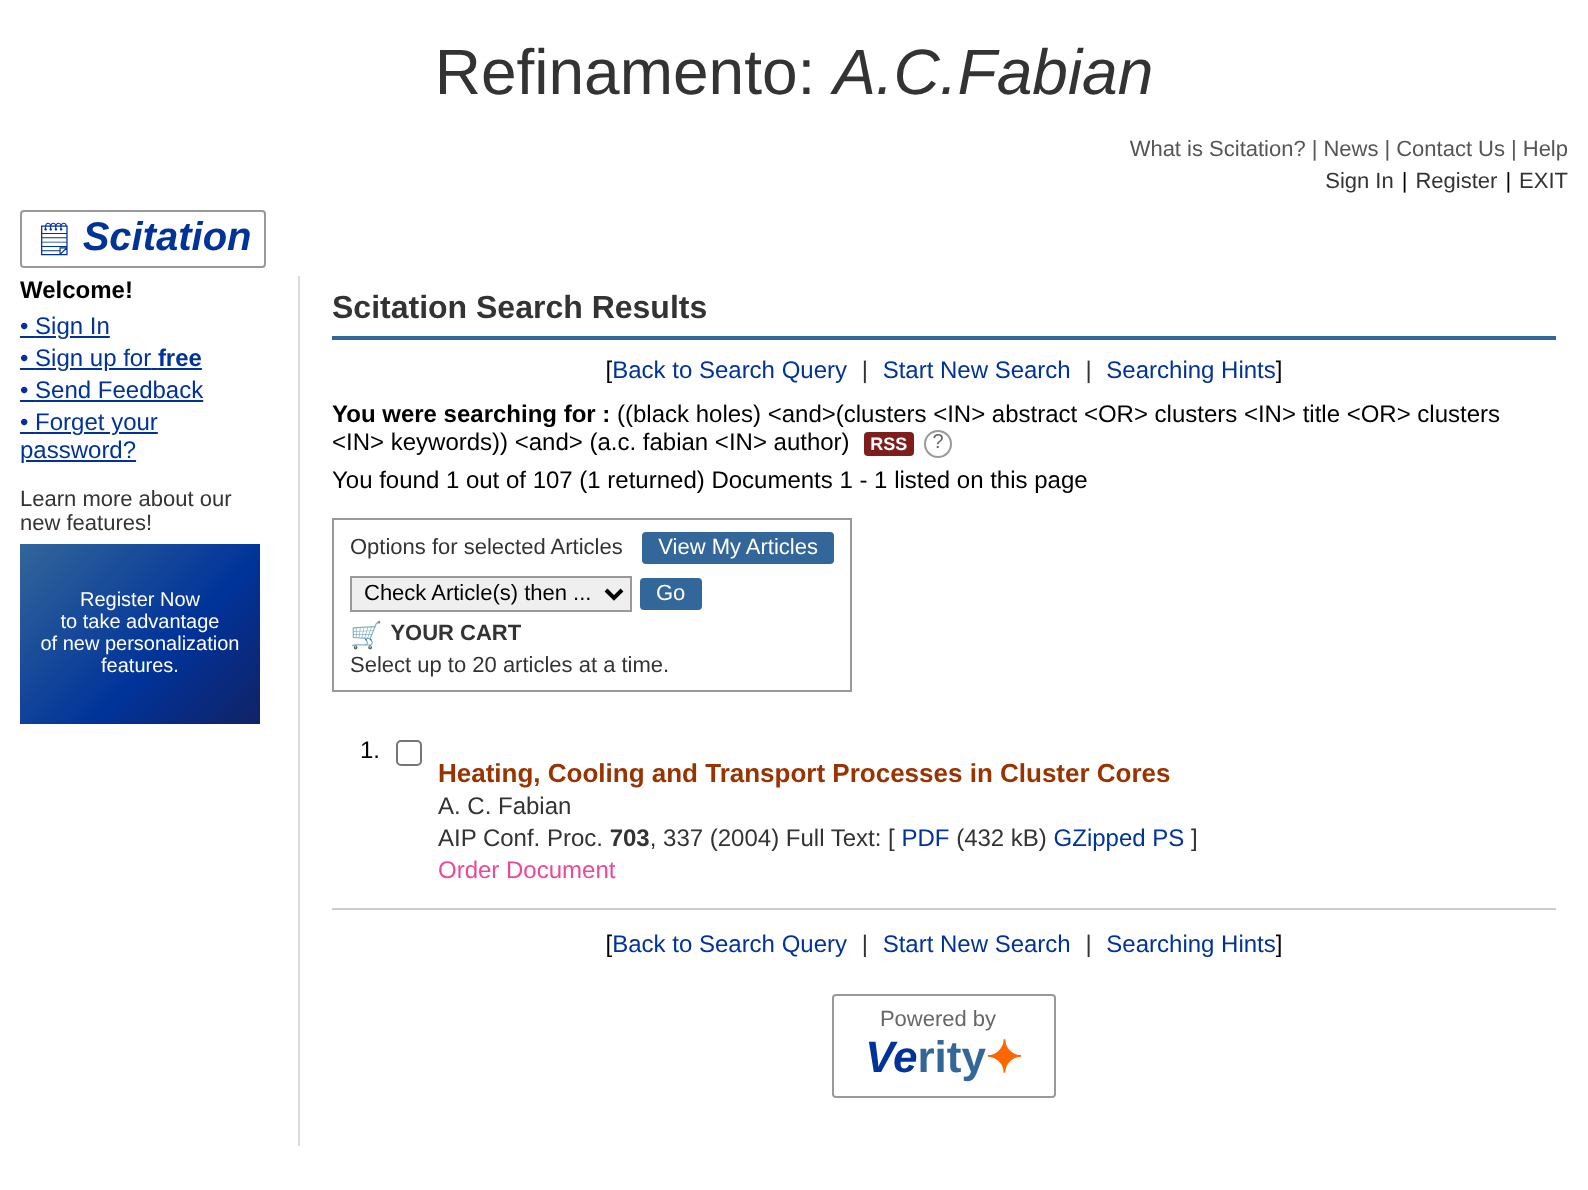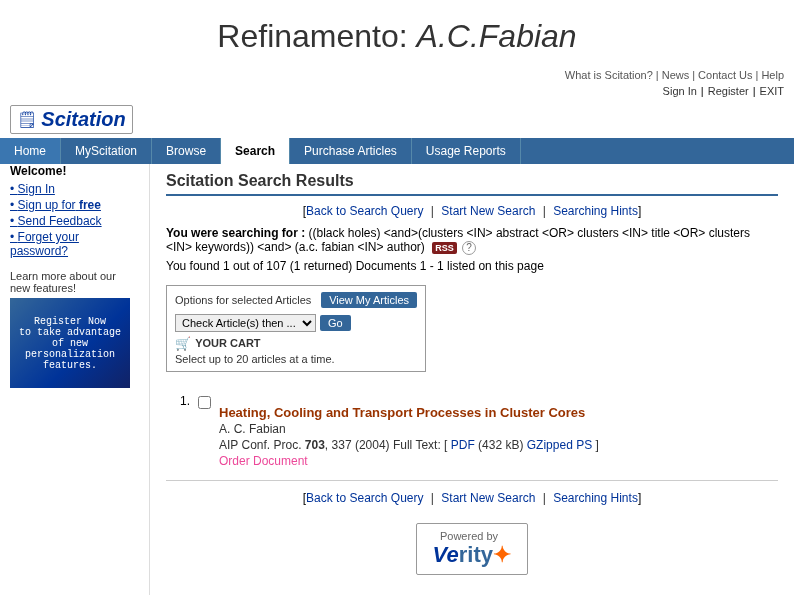--- a/index.html
+++ b/index.html
@@ -34,21 +34,21 @@
 
     
     .layout { display: flex; }
 
     
     .sidebar { width: 150px; min-width: 150px; padding: 0 10px; border-right: 1px solid #ddd; font-size: 12px; }
     .sidebar .welcome { font-weight: bold; margin-bottom: 4px; }
     .sidebar a { color: #003399; text-decoration: underline; font-size: 12px; display: block; margin: 2px 0; }
     .sidebar .free { font-weight: bold; }
     .sidebar .learn-more { margin-top: 12px; font-size: 11px; color: #333; }
-    .sidebar .register-img { width: 120px; height: 90px; background: linear-gradient(135deg, #336699 0%, #003399 60%, #112266 100%); margin-top: 4px; display: flex; flex-direction: column; align-items: center; justify-content: center; color: #fff; font-size: 10px; text-align: center; font-family: Liberation Mono, monospace; }
+    .sidebar .register-img { width: 120px; height: 90px; background: linear-gradient(135deg, #336699 0%, #003399 60%, #112266 100%); margin-top: 4px; display: flex; flex-direction: column; align-items: center; justify-content: center; color: #fff; font-size: 10px; text-align: center; }
 
     
     .main-content { flex: 1; padding: 8px 16px; }
     .page-title { font-size: 16px; font-weight: bold; color: #333; border-bottom: 2px solid #336699; padding-bottom: 4px; margin-bottom: 8px; }
 
     
     .links-row { text-align: center; font-size: 12px; margin-bottom: 8px; }
     .links-row a { color: #003399; text-decoration: none; }
     .links-row .sep { color: #333; margin: 0 4px; }
 
@@ -122,28 +122,20 @@
     <a href="#">EXIT</a>
   </div>
 
   <div class="logo-area">
     <div class="logo-box">
       <span class="logo-icon">🗒</span>
       <span class="logo-text">Scitation</span>
     </div>
   </div>
 
-  <nav class="main-nav">
-    <a class="tab" href="#">Home</a>
-    <a class="tab" href="#">MyScitation</a>
-    <a class="tab" href="#">Browse</a>
-    <a class="tab active" href="#">Search</a>
-    <a class="tab" href="#">Purchase Articles</a>
-    <a class="tab" href="#">Usage Reports</a>
-  </nav>
 </div>
 
 <div class="layout">
 
   <aside class="sidebar">
     <div class="welcome">Welcome!</div>
     <a href="#">• <span>Sign In</span></a>
     <a href="#">• <span>Sign up for</span> <strong class="free">free</strong></a>
     <a href="#">• <span>Send Feedback</span></a>
     <a href="#">• <span>Forget your password?</span></a>

